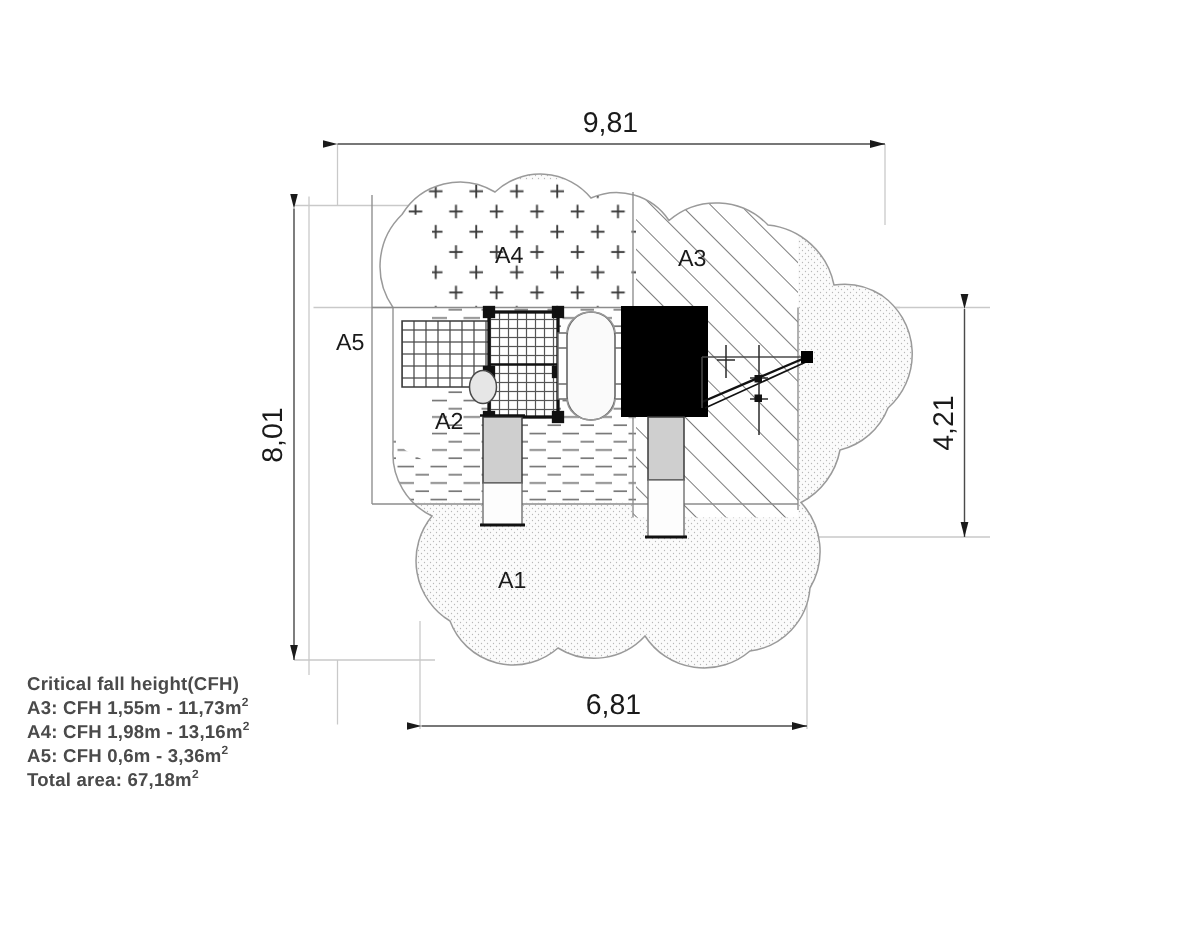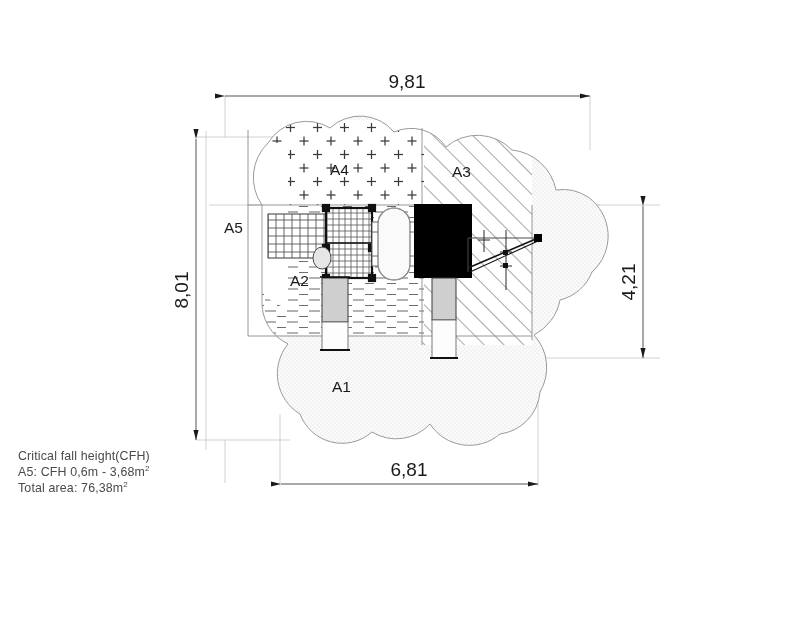--- a/index.html
+++ b/index.html
@@ -5,21 +5,21 @@
 <style>
   html,body{margin:0;padding:0;background:#ffffff;}
   body{width:800px;height:618px;overflow:hidden;
        font-family:"Liberation Sans","DejaVu Sans",sans-serif;color:#1a1a1a;}
   #stage{position:relative;width:800px;height:618px;}
   svg#plan{position:absolute;left:0;top:0;width:800px;height:618px;display:block;}
   .legend{position:absolute;left:18px;top:448px;width:300px;
           font-size:12.4px;line-height:16.1px;color:#4a4a4a;
           font-family:"Liberation Sans","DejaVu Sans",sans-serif;
           letter-spacing:.15px;}
-  .legend div{white-space:nowrap;}
+  .legend div{white-space:nowrap;font-weight:bold;}
   .legend sup{font-size:8px;vertical-align:super;line-height:0;}
   .dimtxt{font-size:19px;fill:#1a1a1a;
           font-family:"Liberation Sans","DejaVu Sans",sans-serif;}
   .zonetxt{font-size:15.5px;fill:#1a1a1a;
            font-family:"Liberation Sans","DejaVu Sans",sans-serif;}
 </style>
 </head>
 <body>
 
 <div id="stage">
@@ -240,17 +240,19 @@
   </g>
 
   <g>
     <line x1="281" y1="484" x2="538" y2="484" stroke="#4a4a4a" stroke-width="0.95" marker-start="url(#arrL)" marker-end="url(#arrR)"></line>
     <text class="dimtxt" x="409" y="476" text-anchor="middle">6,81</text>
   </g>
 </svg>
 
 <div class="legend">
   <div>Critical fall height(CFH)</div>
-  <div><span>A5: CFH 0,6m - 3,68m</span><sup>2</sup></div>
-  <div><span>Total area: 76,38m</span><sup>2</sup></div>
+  <div><span>A3: CFH 1,55m - 11,73m</span><sup>2</sup></div>
+  <div><span>A4: CFH 1,98m - 13,16m</span><sup>2</sup></div>
+  <div><span>A5: CFH 0,6m - 3,36m</span><sup>2</sup></div>
+  <div><span>Total area: 67,18m</span><sup>2</sup></div>
 </div>
 
 </div>
 
 </body></html>

